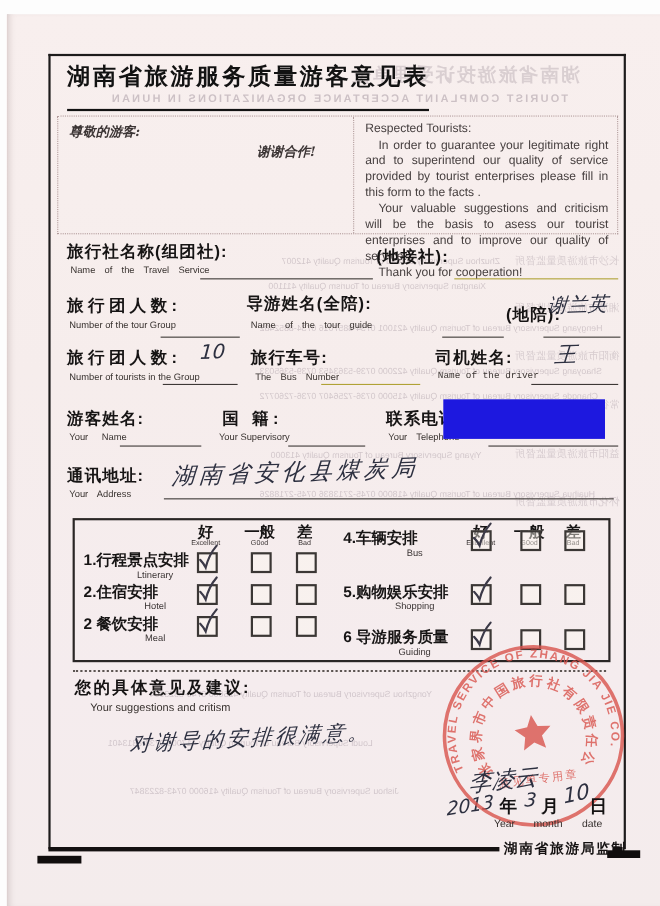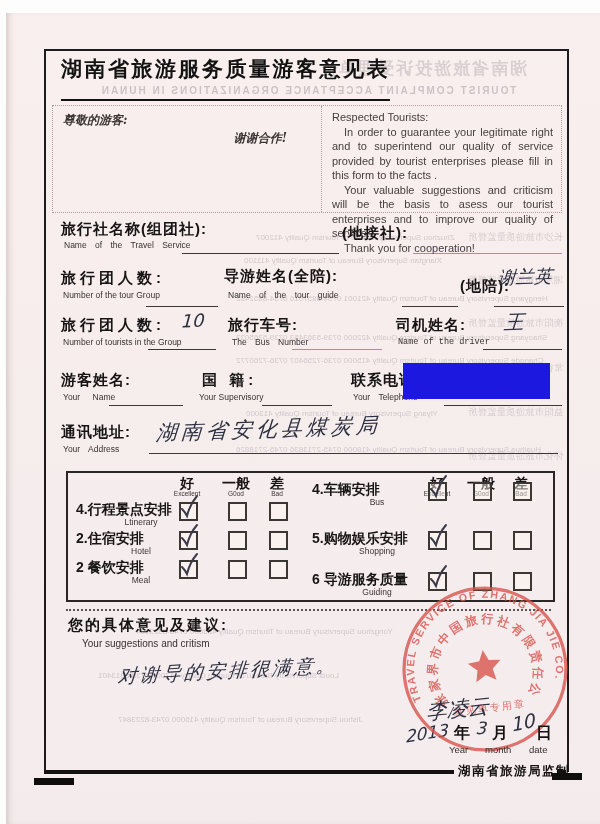--- a/index.html
+++ b/index.html
@@ -185,21 +185,21 @@
   <div class="rhead" style="left:454px;top:464px;width:42px;">
     <div class="z">一般</div>
     <div class="e">G0od</div>
   </div>
   <div class="rhead" style="left:498px;top:464px;width:34px;">
     <div class="z">差</div>
     <div class="e">Bad</div>
   </div>
 
   <div class="ritem" style="left:62px;top:488px;width:236px;">
-    <div class="rlbl">4.行程景点安排</div>
+    <div class="rlbl">1.行程景点安排</div>
     <div class="rsub">Ltinerary</div>
     <span class="cb" style="left:111px;">
         <svg class="check" width="24" height="28" style="visibility: visible;">
           <path d="M5 16 Q8 19 10 23 Q13 11 20 3" stroke="#3c3a48" stroke-width="2" fill="none" stroke-linecap="round"></path>
         </svg>
       </span>
     <span class="cb" style="left:160px;"></span>
     <span class="cb" style="left:201px;"></span>
   </div>
   <div class="ritem" style="left:62px;top:517px;width:236px;">

